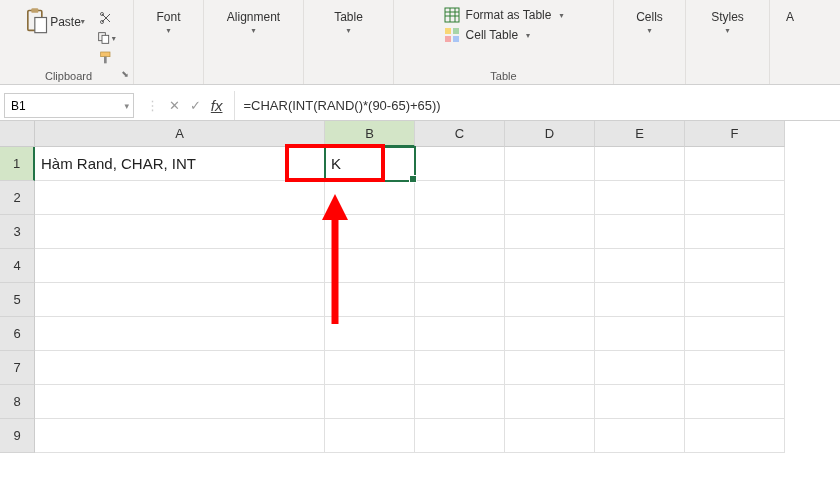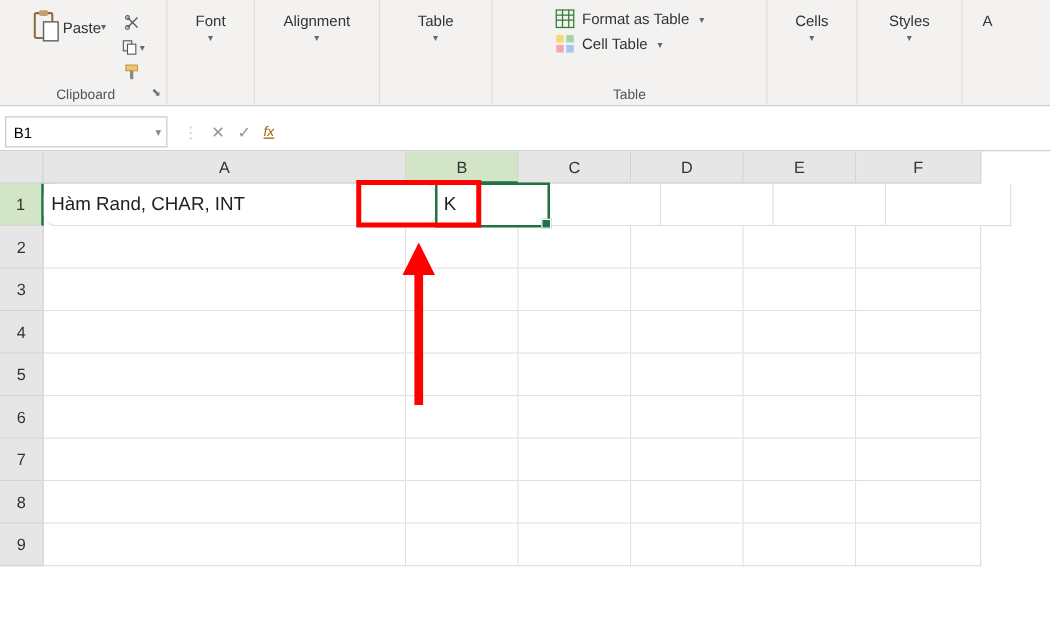--- a/index.html
+++ b/index.html
@@ -28,21 +28,21 @@
 .style-item { display: flex; align-items: center; gap: 6px; font-size: 12px; color: #333; cursor: pointer; padding: 1px 2px;}
 .style-item svg { width: 16px; height: 16px; flex-shrink:0; }
 .style-item .drop { font-size: 8px; color: #666; margin-left: 2px;}
 
 
 .formula-bar { height: 30px; display: flex; align-items: stretch; border-bottom: 1px solid #d0d0d0; background: #fff; margin-top:6px;}
 .name-box { width: 130px; border: 1px solid #ccc; display: flex; align-items: center; padding: 0 6px; font-size: 12px; margin: 2px 0 2px 4px; background:#fff; position:relative;}
 .name-box .dd { position:absolute; right:4px; font-size:9px; color:#888; }
 .fb-icons { display: flex; align-items: center; gap: 10px; padding: 0 12px; color:#aaa;}
 .fb-icons span { cursor:pointer; font-size:13px; color:#999;}
-.fb-icons .fx { font-style: italic; color:#a16207; font-size:11px;text-decoration:underline;}
+.fb-icons .fx { font-style: italic; color:#404040; font-size:15px;text-decoration:underline;}
 .formula-input { flex: 1; display: flex; align-items: center; padding: 0 8px; font-size: 13px; color: #333; border-left: 1px solid #e0e0e0;}
 .corner { width: 35px; height: 26px; background: #e6e6e6; border-right: 1px solid #ccc; border-bottom: 1px solid #ccc; }
 .col-headers { display: flex; }
 .col-h { height: 26px; background: #e6e6e6; border-right: 1px solid #d4d4d4; border-bottom: 1px solid #ccc; display: flex; align-items: center; justify-content: center; font-size: 13px; color: #333; cursor:pointer;}
 .col-h.sel { background: #d3e5c7; border-bottom:2px solid #217346;}
 .row-headers { display: flex; flex-direction: column; }
 .row-h { width: 35px; background: #e6e6e6; border-bottom: 1px solid #d4d4d4; border-right: 1px solid #ccc; display: flex; align-items: center; justify-content: center; font-size: 13px; color: #333; cursor:pointer;}
 .row-h.sel { background: #d3e5c7; border-right:2px solid #217346;}
 .cells { position: relative; }
 .row { display: flex; }
@@ -168,20 +168,23 @@
   <div class="name-box">
     <span>B1</span>
     <span class="dd">▾</span>
   </div>
   <div class="fb-icons">
     <span style="color:#ccc">⋮</span>
     <span>✕</span>
     <span>✓</span>
     <span class="fx">fx</span>
   </div>
+  <div class="formula-input">
+    <span>=CHAR(INT(RAND()*(90-65)+65))</span>
+  </div>
 </div>
 
 <div>
   <div style="display:flex">
     <div class="corner"></div>
     <div class="col-headers" id="col-headers">
         <div class="col-h" style="width: 290px;">A</div>
         <div class="col-h sel" style="width: 90px;">B</div>
         <div class="col-h" style="width: 90px;">C</div>
         <div class="col-h" style="width: 90px;">D</div>
@@ -196,21 +199,21 @@
         <div class="row-h" style="height: 34px;">3</div>
         <div class="row-h" style="height: 34px;">4</div>
         <div class="row-h" style="height: 34px;">5</div>
         <div class="row-h" style="height: 34px;">6</div>
         <div class="row-h" style="height: 34px;">7</div>
         <div class="row-h" style="height: 34px;">8</div>
         <div class="row-h" style="height: 34px;">9</div>
       </div>
     <div class="cells" id="cells">
         <div class="row">
-          <div class="cell" style="width: 314px; height: 34px; border-radius: 10px;">Hàm Rand, CHAR, INT</div>
+          <div class="cell" style="width: 290px; height: 34px;">Hàm Rand, CHAR, INT</div>
           <div class="cell active" style="width: 90px; height: 34px;">K</div>
           <div class="cell" style="width: 90px; height: 34px;"></div>
           <div class="cell" style="width: 90px; height: 34px;"></div>
           <div class="cell" style="width: 90px; height: 34px;"></div>
           <div class="cell" style="width: 100px; height: 34px;"></div>
         </div>
         <div class="row">
           <div class="cell" style="width: 290px; height: 34px;"></div>
           <div class="cell" style="width: 90px; height: 34px;"></div>
           <div class="cell" style="width: 90px; height: 34px;"></div>

